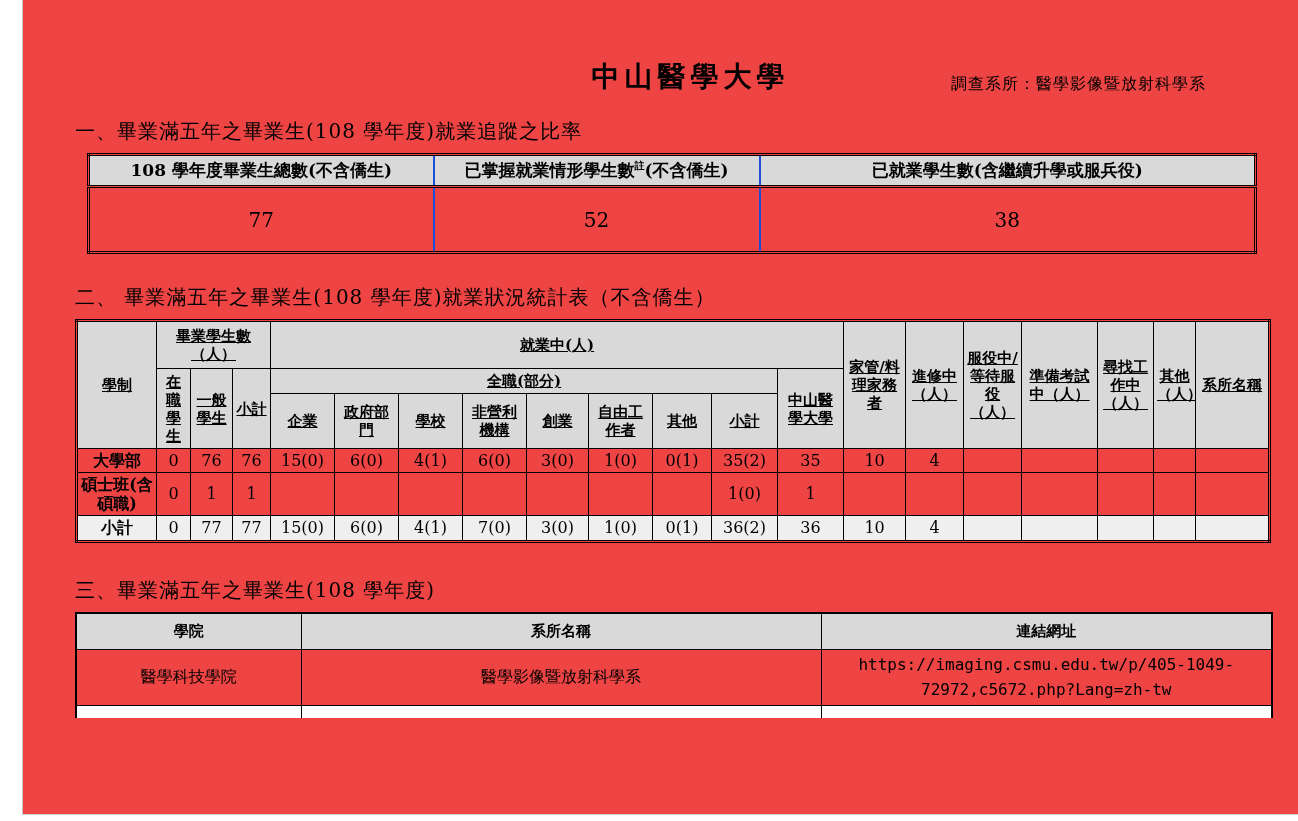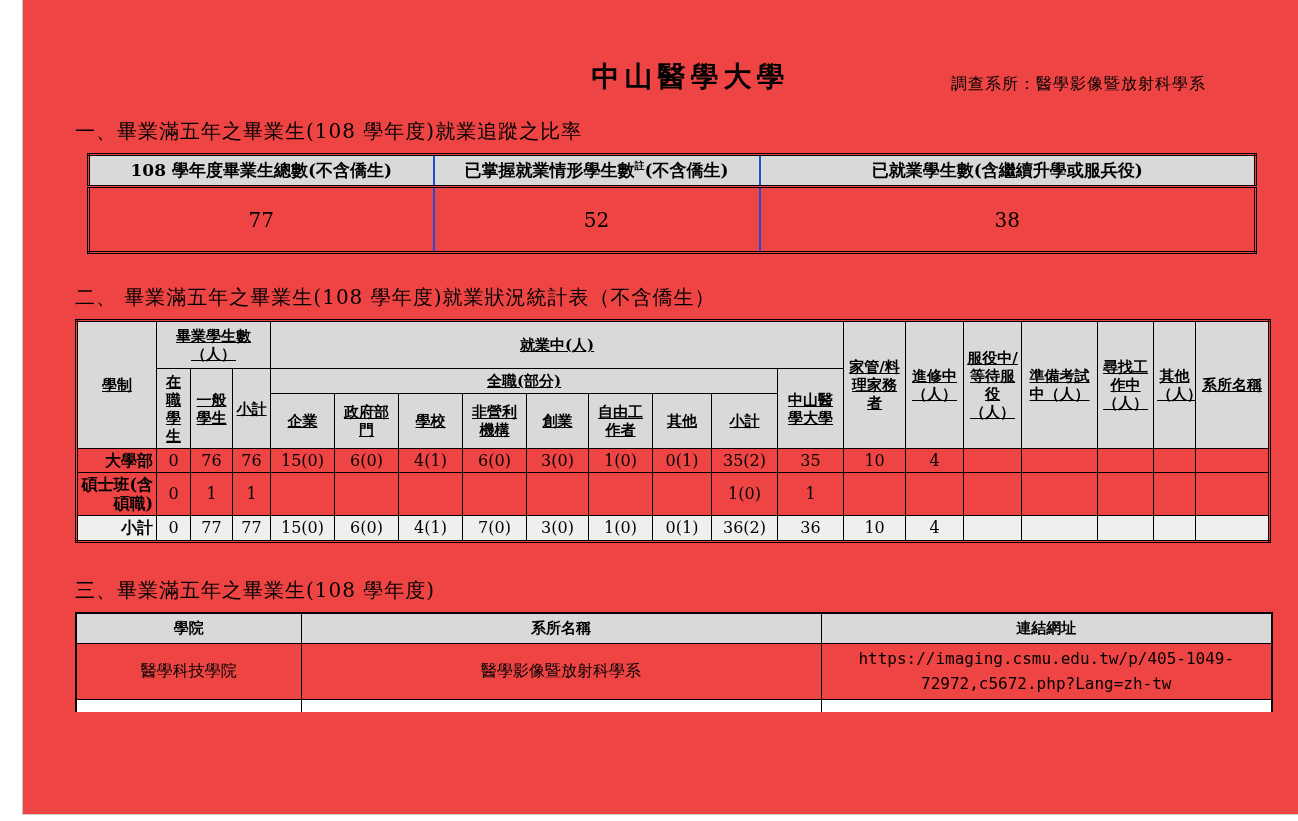--- a/index.html
+++ b/index.html
@@ -71,32 +71,32 @@
     padding:1px 3px; line-height:1.2;
   }
   .t2 tr.h td { background:#d9d9d9; font-weight:bold; font-size:15px;text-decoration:underline; }
   .t2 tr.h1 td { height:48px; }
   .t2 tr.h2 td { height:25px; }
   .t2 tr.h3 td { height:55px; }
   .t2 tr.d td { font-size:16px; }
   .t2 tr.d1 td { height:24px; }
   .t2 tr.d2 td { height:43px; }
   .t2 tr.d3 td { height:26px; background:#efefef; }
-  .t2 td.rowlabel { font-weight:bold;text-align:right; }
+  .t2 td.rowlabel { font-weight:bold; }
 
   
   .t3 { width:1196px; }
   .t3 td {
     border:1px solid #000; text-align:center; vertical-align:middle;
     padding:2px 6px;
   }
   .t3 td:first-child { border-left:2px solid #000; }
   .t3 td:last-child { border-right:2px solid #000; }
   .t3 tr:first-child td { border-top:2px solid #000; }
-  .t3 tr.h td { background:#d9d9d9; font-weight:bold; font-size:15px; height:30px; }
+  .t3 tr.h td { background:#d9d9d9; font-weight:bold; font-size:15px; height:36px; }
   .t3 tr.d td { font-size:16px; height:53px; }
   .t3 td.url-cell {
     font-family:"DejaVu Sans Mono","Liberation Mono",monospace;
     font-size:16px; line-height:1.6; overflow-wrap:break-word; word-wrap:break-word;
   }
   .t3 tr.stub td { height:13px; border-bottom:none; background:#fff; }
 </style>
 </head>
 <body>
 

